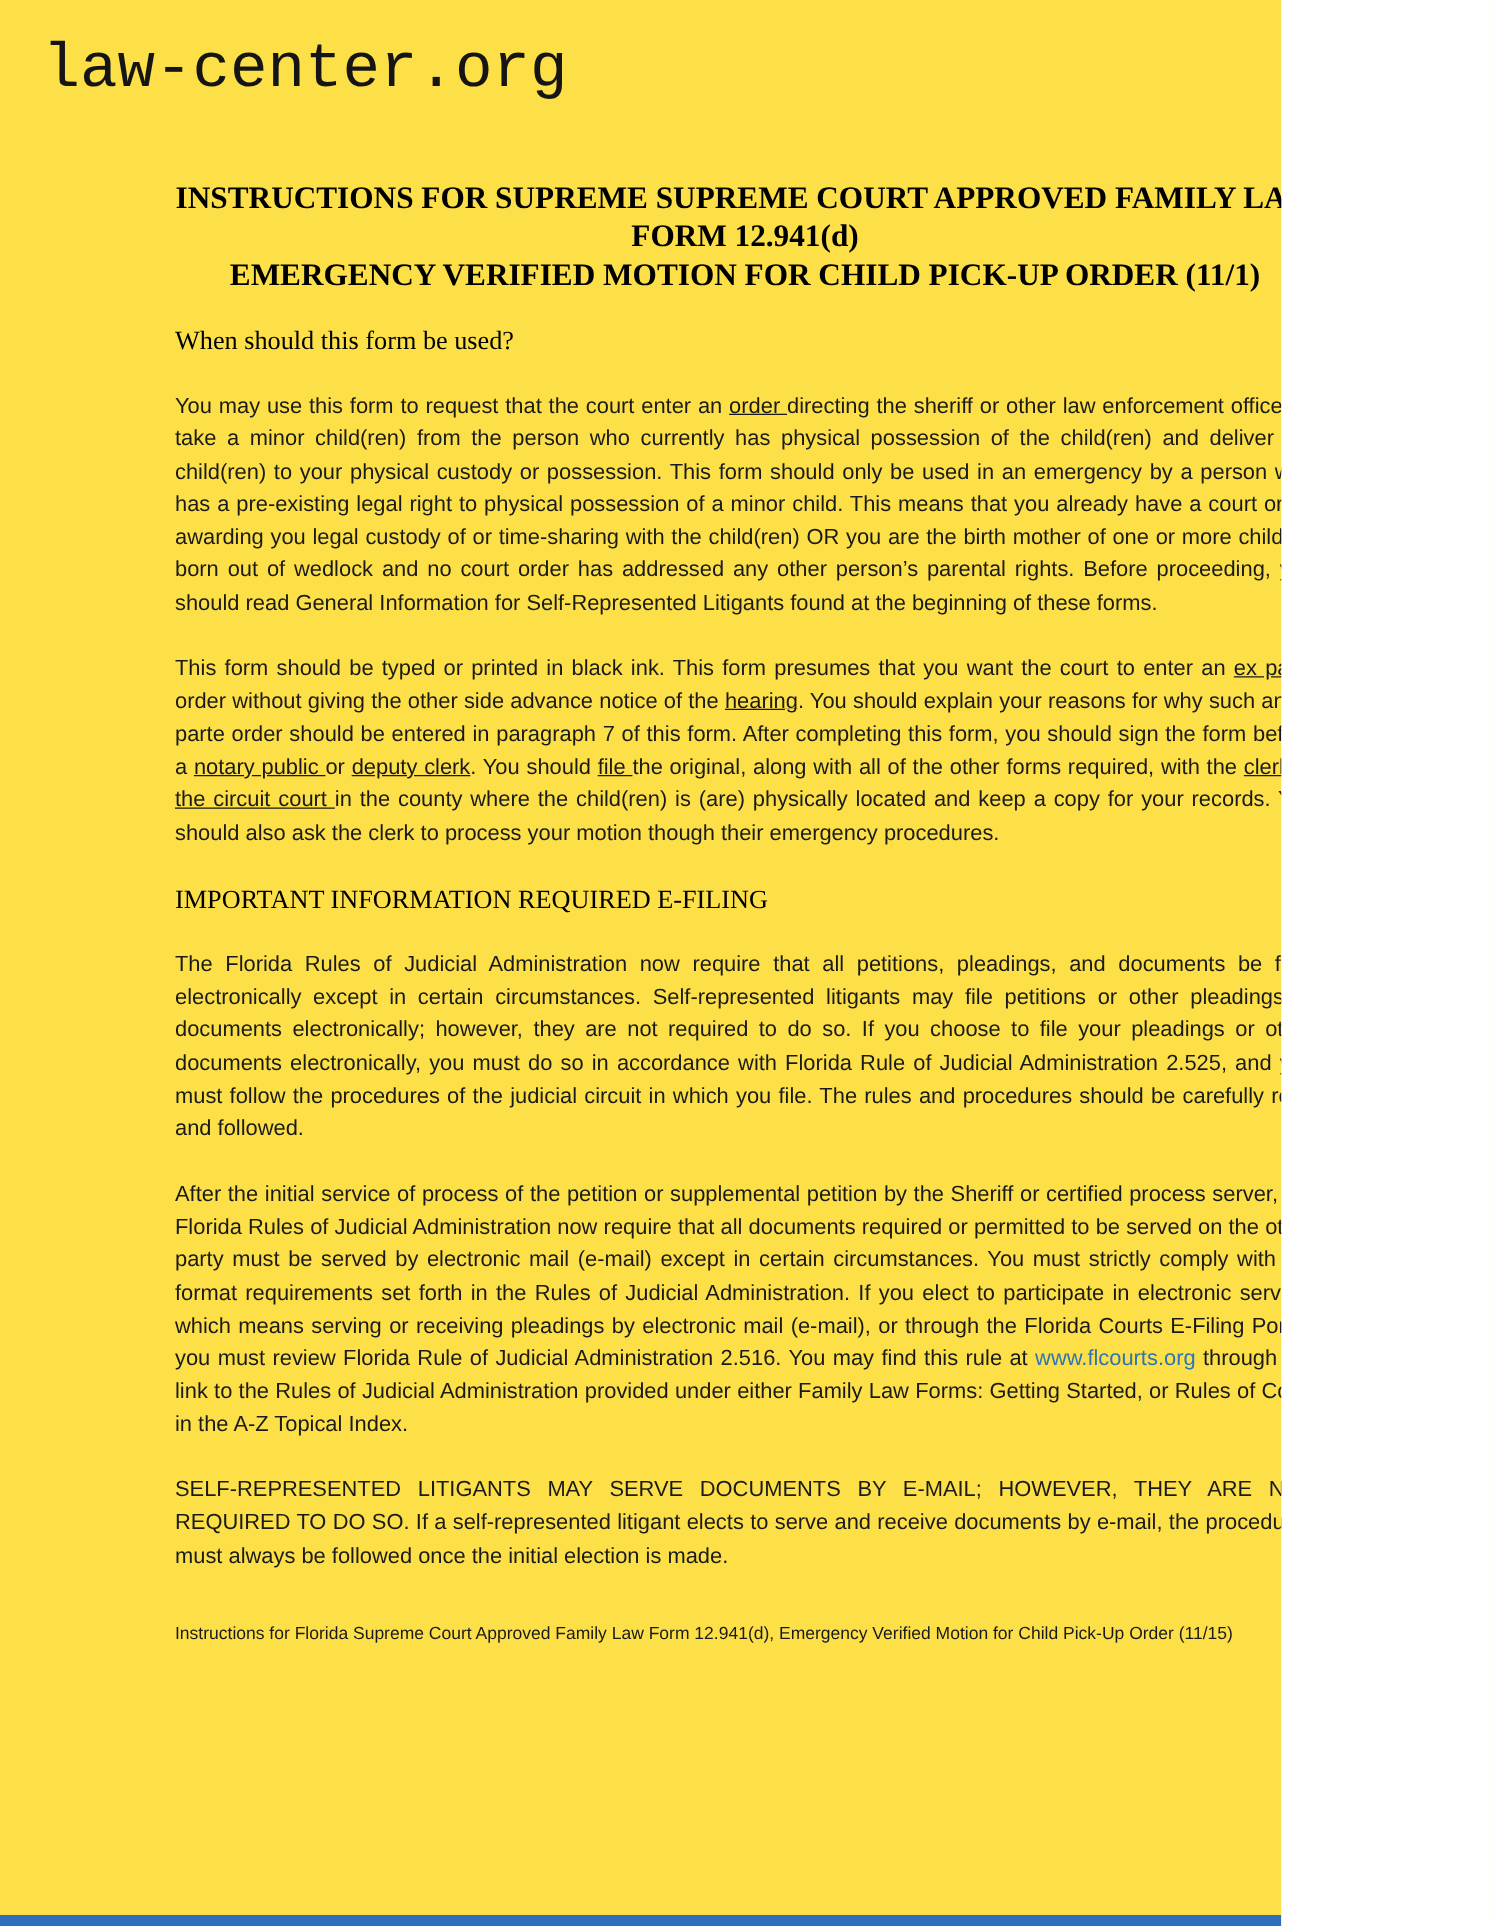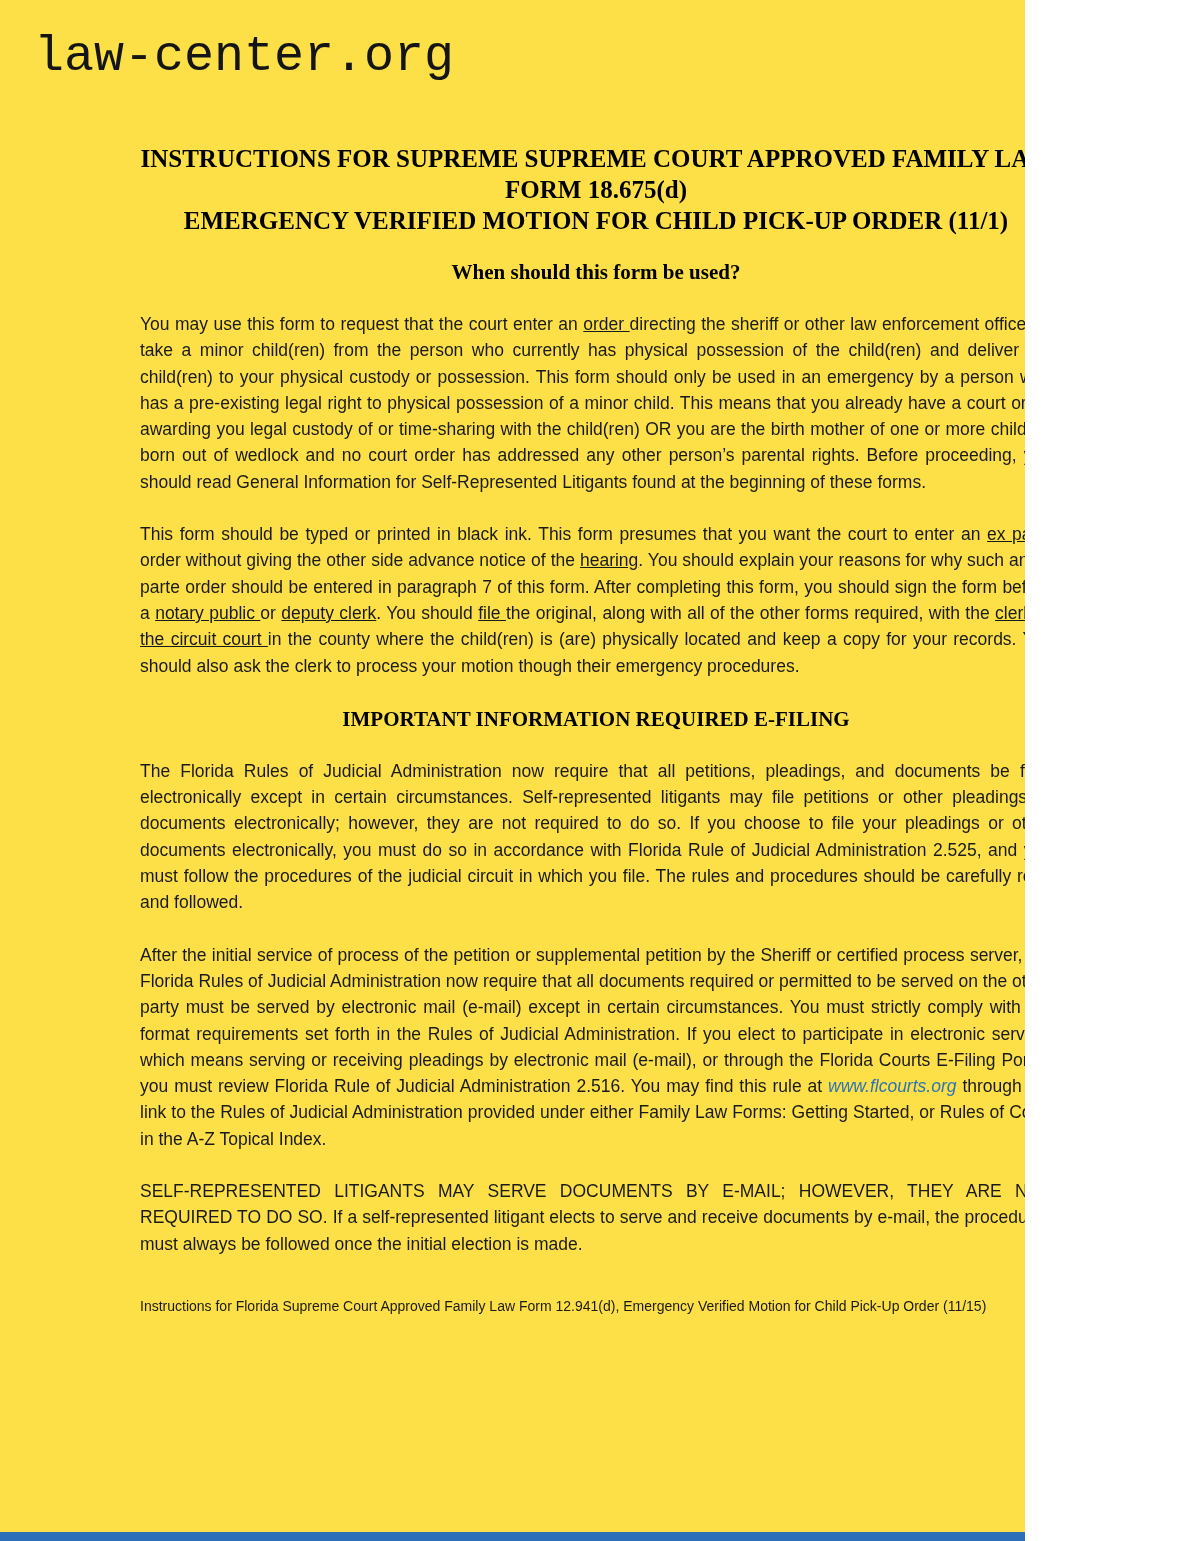--- a/index.html
+++ b/index.html
@@ -30,42 +30,42 @@
   }
   .title {
     text-align:center;
     font-family:"Liberation Serif", serif;
     font-weight:bold;
     font-size:25px;
     line-height:31px;
     color:#000000;
   }
   .subheading {
-    text-align:center;
+    text-align:left;
     font-family:"Liberation Serif", serif;
-    font-weight:bold;
+    font-weight:normal;
     font-size:21px;
     line-height:26px;
     color:#000000;
   }
   [data-name="heading-when-used"] { margin-top:23px; }
   .subheading.caps { margin-top:27px; }
   p.body {
     margin:26px 0 0 0;
     text-align:justify;
     font-size:17.5px;
     line-height:26.3px;
   }
   [data-name="paragraph-when-used-1"] { margin-top:35px; }
   [data-name="paragraph-efiling"]    { margin-top:28px; }
   [data-name="paragraph-eservice"]   { margin-top:28px; }
   [data-name="paragraph-self-represented"] { margin-top:26px; }
   p.body .b { font-weight:normal; }
   p.body .u { text-decoration:underline; }
-  p.body .link { color:#2E74B5; cursor:pointer;font-style:italic; }
+  p.body .link { color:#2E74B5; cursor:pointer; }
   .footer-note {
     margin:36px 0 0 0;
     font-size:14px;
     line-height:27px;
     text-align:left;
   }
   .bottom-bar {
     position:absolute;
     left:0; bottom:0;
     width:100%;
@@ -77,21 +77,21 @@
 <body>
 
 <div class="page" data-name="document-page">
 
   <div class="logo" data-name="site-logo">law-center.org</div>
 
   <div class="content" data-name="document-content">
 
     <div class="title" data-name="document-title">
       <div data-name="title-line-1">INSTRUCTIONS FOR SUPREME SUPREME COURT APPROVED FAMILY LAW</div>
-      <div data-name="title-line-2">FORM 18.675(d)</div>
+      <div data-name="title-line-2">FORM 12.941(d)</div>
       <div data-name="title-line-3">EMERGENCY VERIFIED MOTION FOR CHILD PICK-UP ORDER (11/1)</div>
     </div>
 
     <div class="subheading" data-name="heading-when-used">When should this form be used?</div>
 
     <p class="body" data-name="paragraph-when-used-1"><span data-name="text-segment">You may use this form to request that the court enter an </span><span class="b u" data-name="text-segment">order </span><span data-name="text-segment">directing the sheriff or other law enforcement officer to take a minor child(ren) from the person who currently has physical possession of the child(ren) and deliver the child(ren) to your physical custody or possession.  </span><span class="b" data-name="text-segment">This form should only be used in an emergency by a person who has a pre-existing legal right to physical possession of a minor child.</span><span data-name="text-segment">  This means that you already have a court order awarding you legal custody of or time-sharing with the child(ren) </span><span class="b" data-name="text-segment">OR</span><span data-name="text-segment"> you are the birth mother of one or more children born out of wedlock and no court order has addressed any other person’s parental rights.  Before proceeding, you should read </span><span class="b" data-name="text-segment">General Information for Self-Represented Litigants</span><span data-name="text-segment"> found at the beginning of these forms.</span></p>
 
     <p class="body" data-name="paragraph-when-used-2"><span data-name="text-segment">This form should be typed or printed in black ink. This form presumes that you want the court to enter an </span><span class="b u" data-name="text-segment">ex parte </span><span data-name="text-segment">order without giving the other side advance notice of the </span><span class="b u" data-name="text-segment">hearing</span><span data-name="text-segment">.  You should explain your reasons for why such an ex parte order should be entered in paragraph 7 of this form. After completing this form, you should sign the form before a </span><span class="b u" data-name="text-segment">notary public </span><span data-name="text-segment">or </span><span class="b u" data-name="text-segment">deputy clerk</span><span data-name="text-segment">.  You should </span><span class="b u" data-name="text-segment">file </span><span data-name="text-segment">the original, along with all of the other forms required, with the </span><span class="b u" data-name="text-segment">clerk of the circuit court </span><span data-name="text-segment">in the county where the child(ren) is (are) physically located and keep a copy for your records. You should also ask the clerk to process your motion though their emergency procedures.</span></p>
 
     <div class="subheading caps" data-name="heading-efiling">IMPORTANT INFORMATION REQUIRED E-FILING</div>

